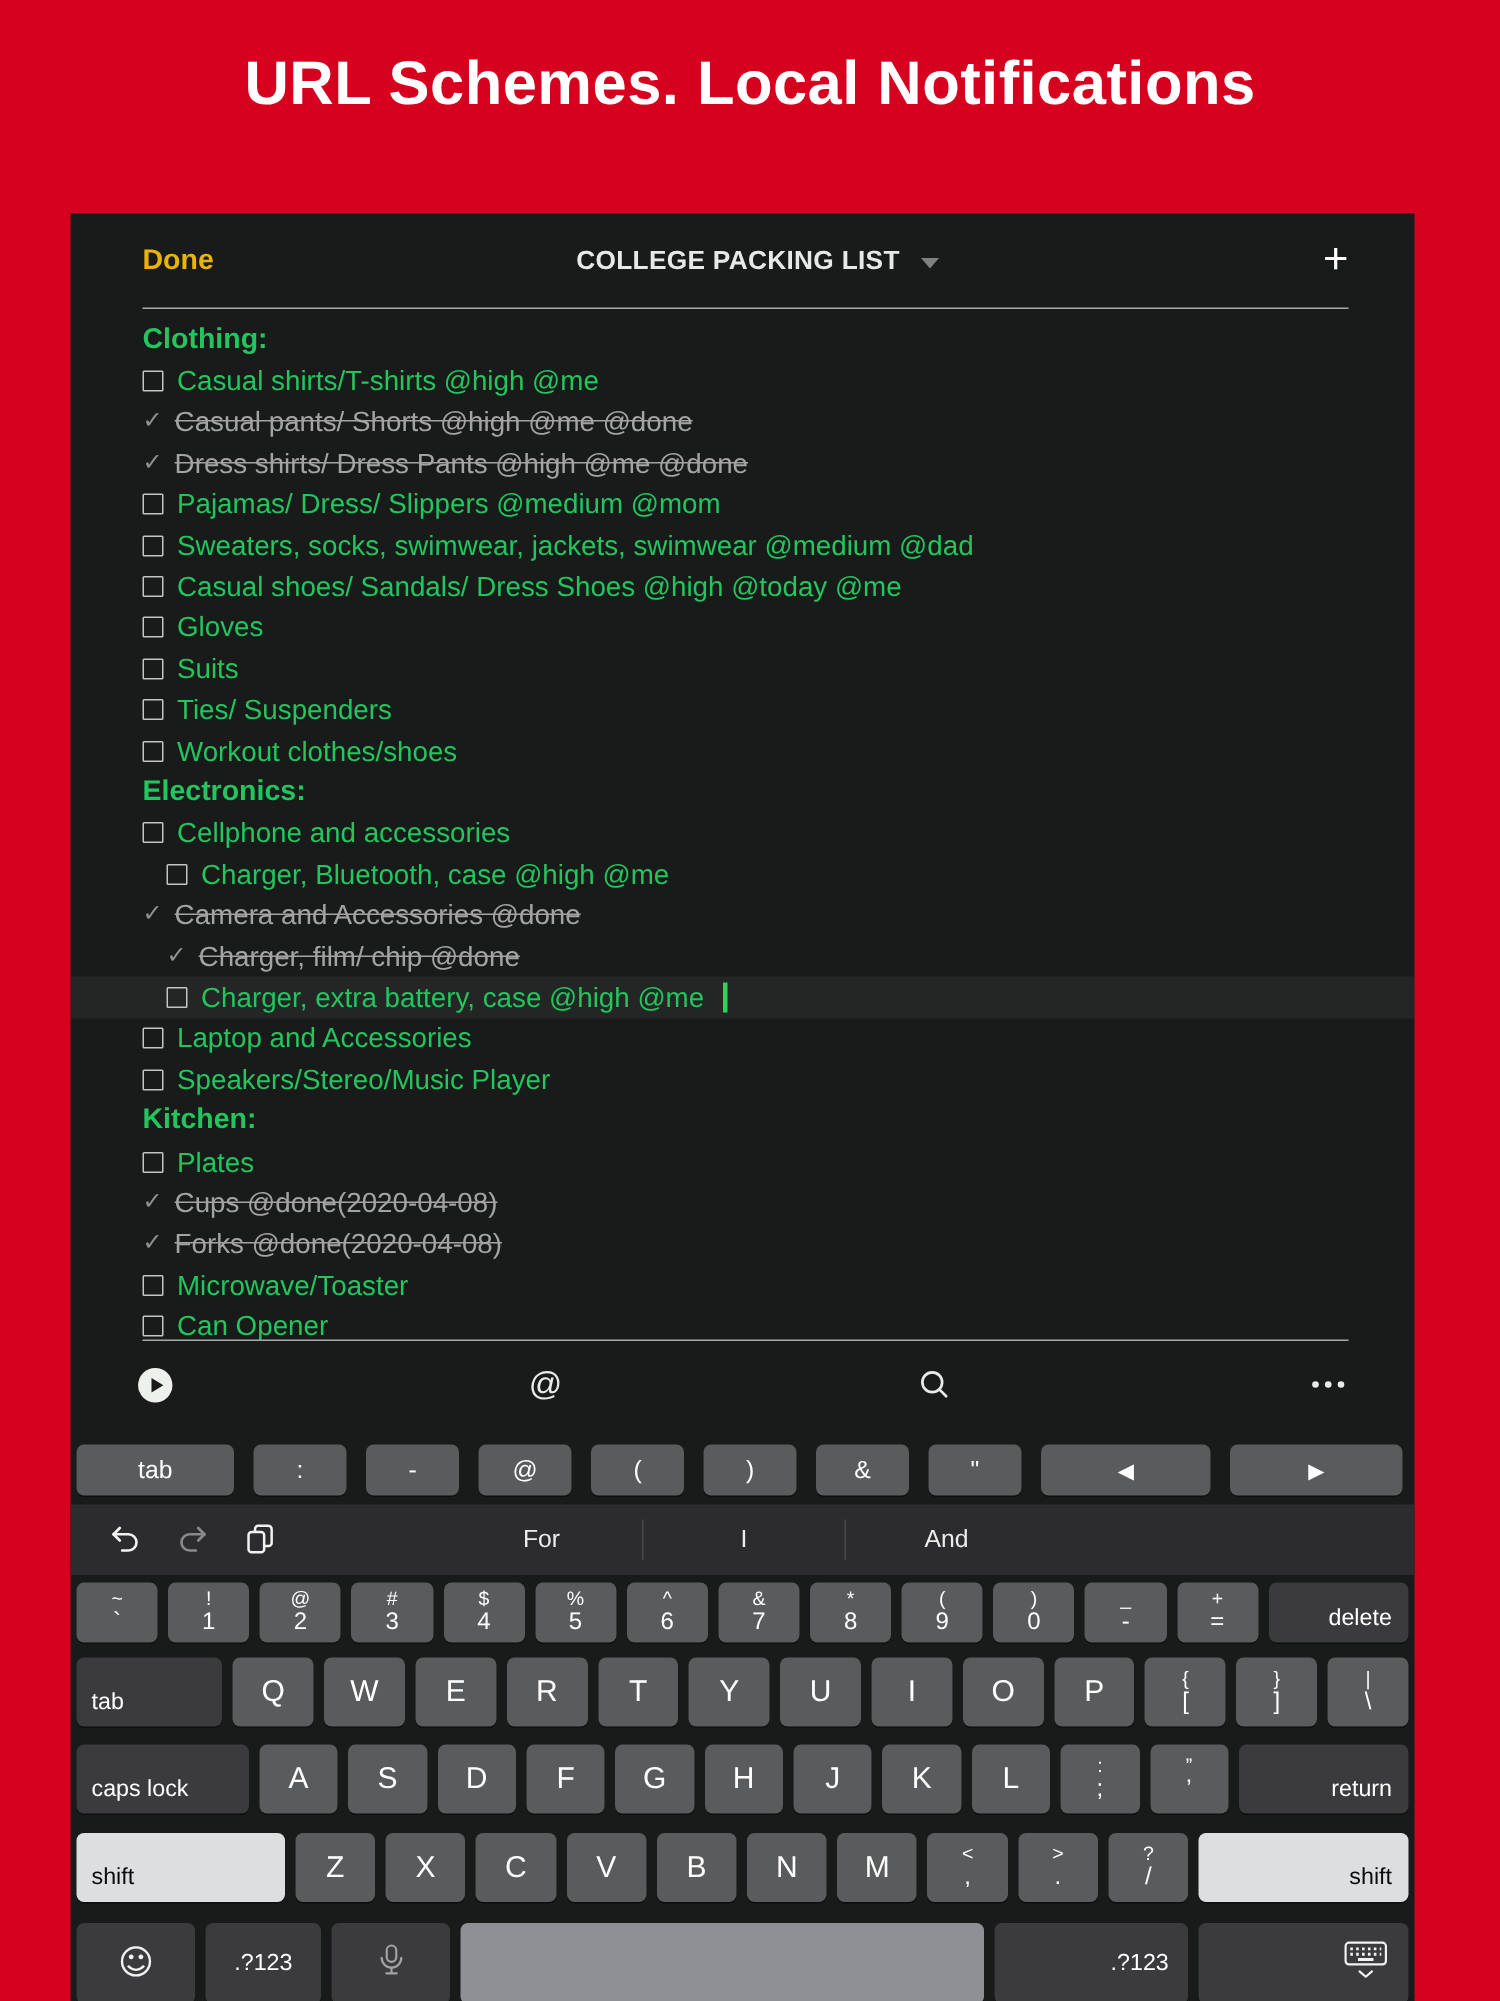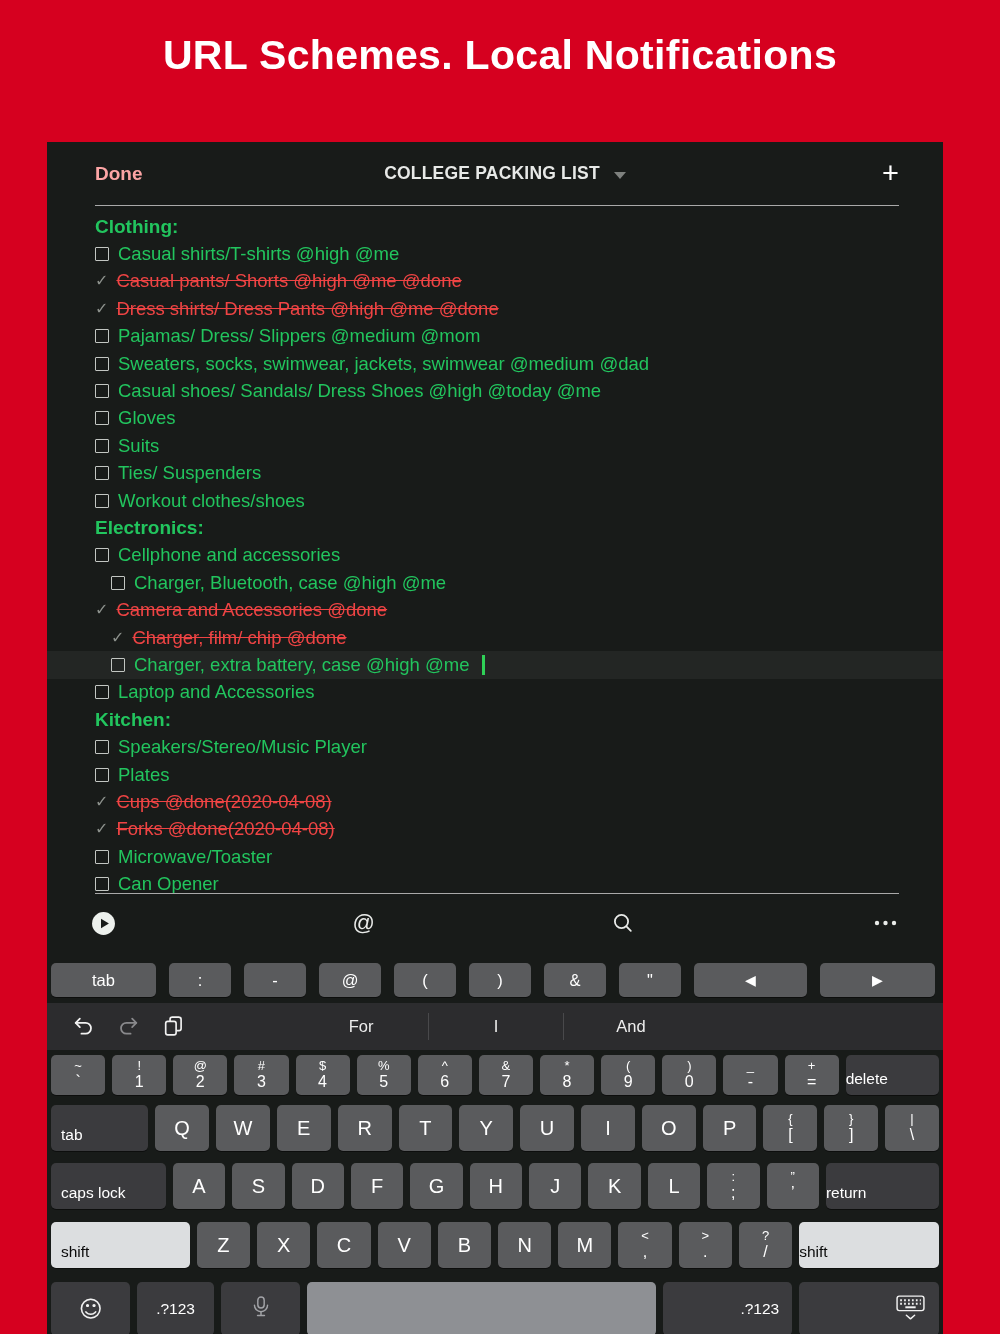--- a/index.html
+++ b/index.html
@@ -15,38 +15,38 @@
   }
   .device{
     position:absolute;left:47px;top:142px;width:896px;height:1192px;
     background:#181b19;overflow:hidden;color:#eaece9;
   }
   
   .app-header{
     position:relative;height:63px;margin:0 44px 0 48px;
     display:flex;align-items:center;border-bottom:1px solid #a9a9a9;
   }
-  .done-button{font-size:19px;font-weight:bold;color:#fca5a5;cursor:pointer;}
+  .done-button{font-size:19px;font-weight:bold;color:#eab308;cursor:pointer;}
   .header-title-wrap{
     position:absolute;left:16px;right:0;text-align:center;
     display:flex;align-items:center;justify-content:center;gap:14px;pointer-events:none;
   }
   .header-title{font-size:17.5px;font-weight:bold;color:#e7e9e7;letter-spacing:.2px;}
   .title-caret{width:0;height:0;border-left:6px solid transparent;border-right:6px solid transparent;
     border-top:7px solid #7e817e;margin-top:3px;}
   .add-button{margin-left:auto;font-size:29px;font-weight:300;color:#ffffff;line-height:1;cursor:pointer;}
   
   .list{padding:7px 44px 0 48px;font-size:18.5px;}
   .lrow{height:27.4px;display:flex;align-items:center;white-space:nowrap;}
   .lrow.heading{font-weight:bold;font-size:19px;}
   .lrow .indent-sp{width:16px;flex:none;}
   .checkbox{width:12px;height:12px;border:1.5px solid #c2c6c2;border-radius:1px;margin-right:9px;flex:none;}
   .checkmark{color:#8d928d;font-size:16px;margin-right:8px;flex:none;line-height:1;}
   .item-text{color:#22c55e;}
-  .done .item-text{color:#ef4444;text-decoration:line-through;}
+  .done .item-text{color:#a3a3a3;text-decoration:line-through;}
   .lrow.current{background:rgba(255,255,255,.05);margin:0 -44px 0 -48px;padding:0 44px 0 48px;}
   .text-caret{width:2.5px;height:20px;background:#2fd157;margin-left:13px;flex:none;}
   
   .bottom-rule{position:absolute;left:48px;right:44px;top:751px;height:1px;background:#a9a9a9;}
   .toolbar{position:absolute;top:757px;left:0;right:0;height:48px;
     display:flex;align-items:center;justify-content:space-between;padding:0 44px;}
   .tb-icon{display:flex;align-items:center;justify-content:center;cursor:pointer;}
   .tb-at{font-size:22px;color:#e9ebe9;}
   
   .kb{position:absolute;top:816px;left:0;right:0;bottom:0;}
@@ -66,21 +66,21 @@
   .krow{display:flex;gap:7px;}
   .key{
     flex:1 1 0;background:#5a5b5d;border-radius:5px;color:#fff;
     display:flex;align-items:center;justify-content:center;
     font-size:20px;box-shadow:0 1px 0 rgba(0,0,0,.45);cursor:pointer;min-width:0;
   }
   .key.fn{background:#3b3b3e;font-size:15.5px;}
   .key.shift{background:#dcdee0;color:#0b0b0b;font-size:15.5px;}
   .key.space{background:#8e9094;}
   .key.align-bl{justify-content:flex-start;align-items:flex-end;padding:0 0 7px 10px;}
-  .key.align-br{justify-content:flex-start;align-items:flex-end;padding:0 11px 7px 0;}
+  .key.align-br{justify-content:flex-end;align-items:flex-end;padding:0 11px 7px 0;}
   .key.align-r{justify-content:flex-end;padding-right:13px;}
   .two{display:flex;flex-direction:column;align-items:center;line-height:1.12;}
   .two .t{font-size:13px;}
   .two .b{font-size:16px;}
   .emoji-glyph{font-family:"DejaVu Sans",sans-serif;font-size:23px;color:#f2f2f2;line-height:1;}
 </style>
 </head>
 <body>
 
 <div class="banner-title">URL Schemes. Local Notifications</div>
@@ -164,26 +164,26 @@
       <div class="lrow current">
         <span class="indent-sp"></span>
         <span class="checkbox"></span>
         <span class="item-text">Charger, extra battery, case @high @me</span>
         <span class="text-caret"></span>
       </div>
       <div class="lrow">
         <span class="checkbox"></span>
         <span class="item-text">Laptop and Accessories</span>
       </div>
+      <div class="lrow">
+        <span class="checkbox"></span>
+        <span class="item-text">Speakers/Stereo/Music Player</span>
+      </div>
       <div class="lrow heading">
         <span class="item-text heading-text">Kitchen:</span>
-      </div>
-      <div class="lrow">
-        <span class="checkbox"></span>
-        <span class="item-text">Speakers/Stereo/Music Player</span>
       </div>
       <div class="lrow">
         <span class="checkbox"></span>
         <span class="item-text">Plates</span>
       </div>
       <div class="lrow done">
         <span class="checkmark">✓</span>
         <span class="item-text">Cups @done(2020-04-08)</span>
       </div>
       <div class="lrow done">

